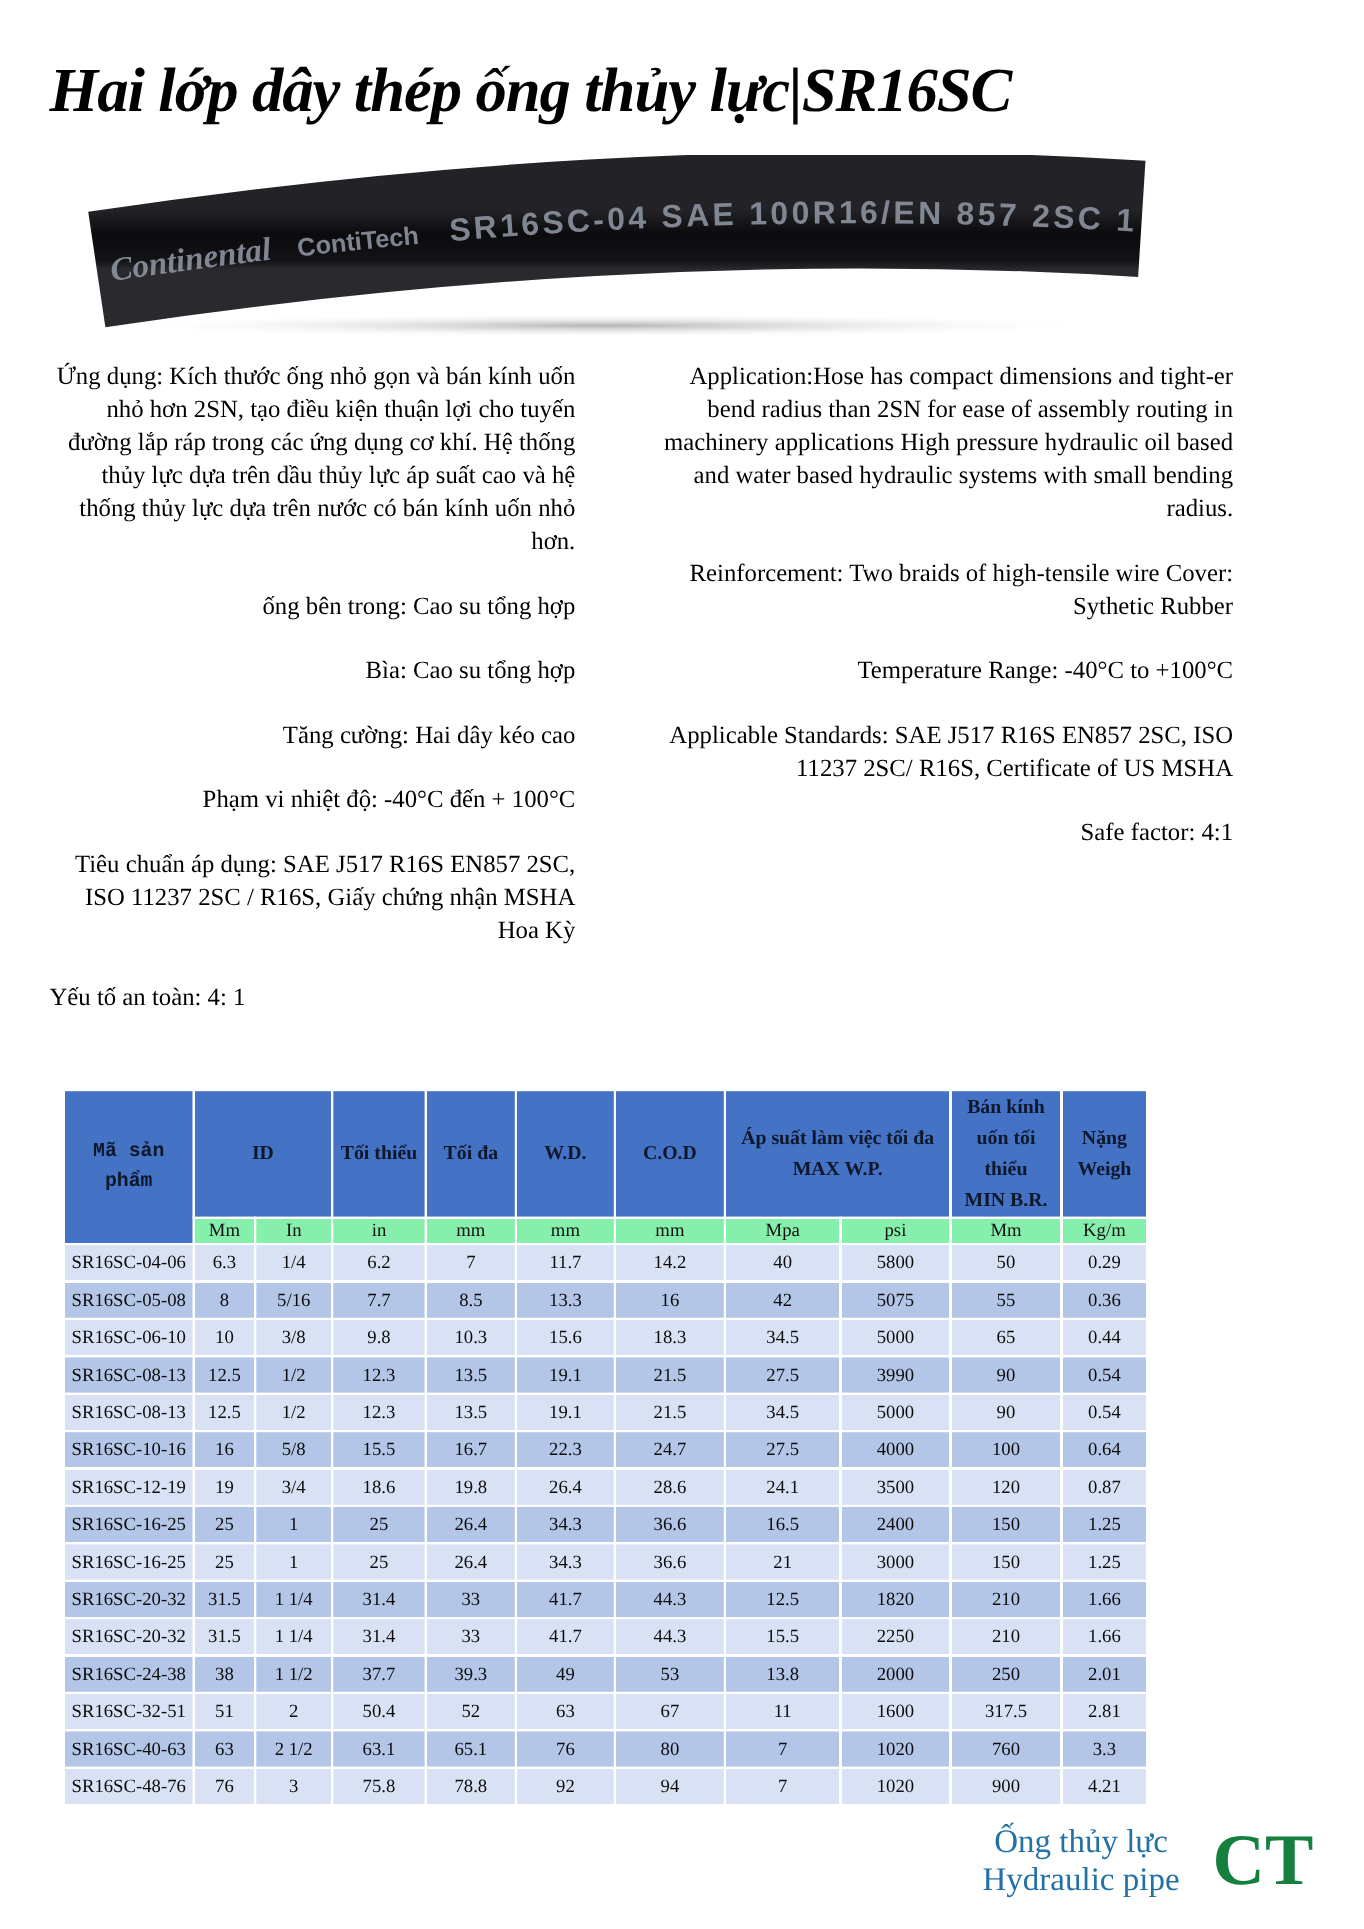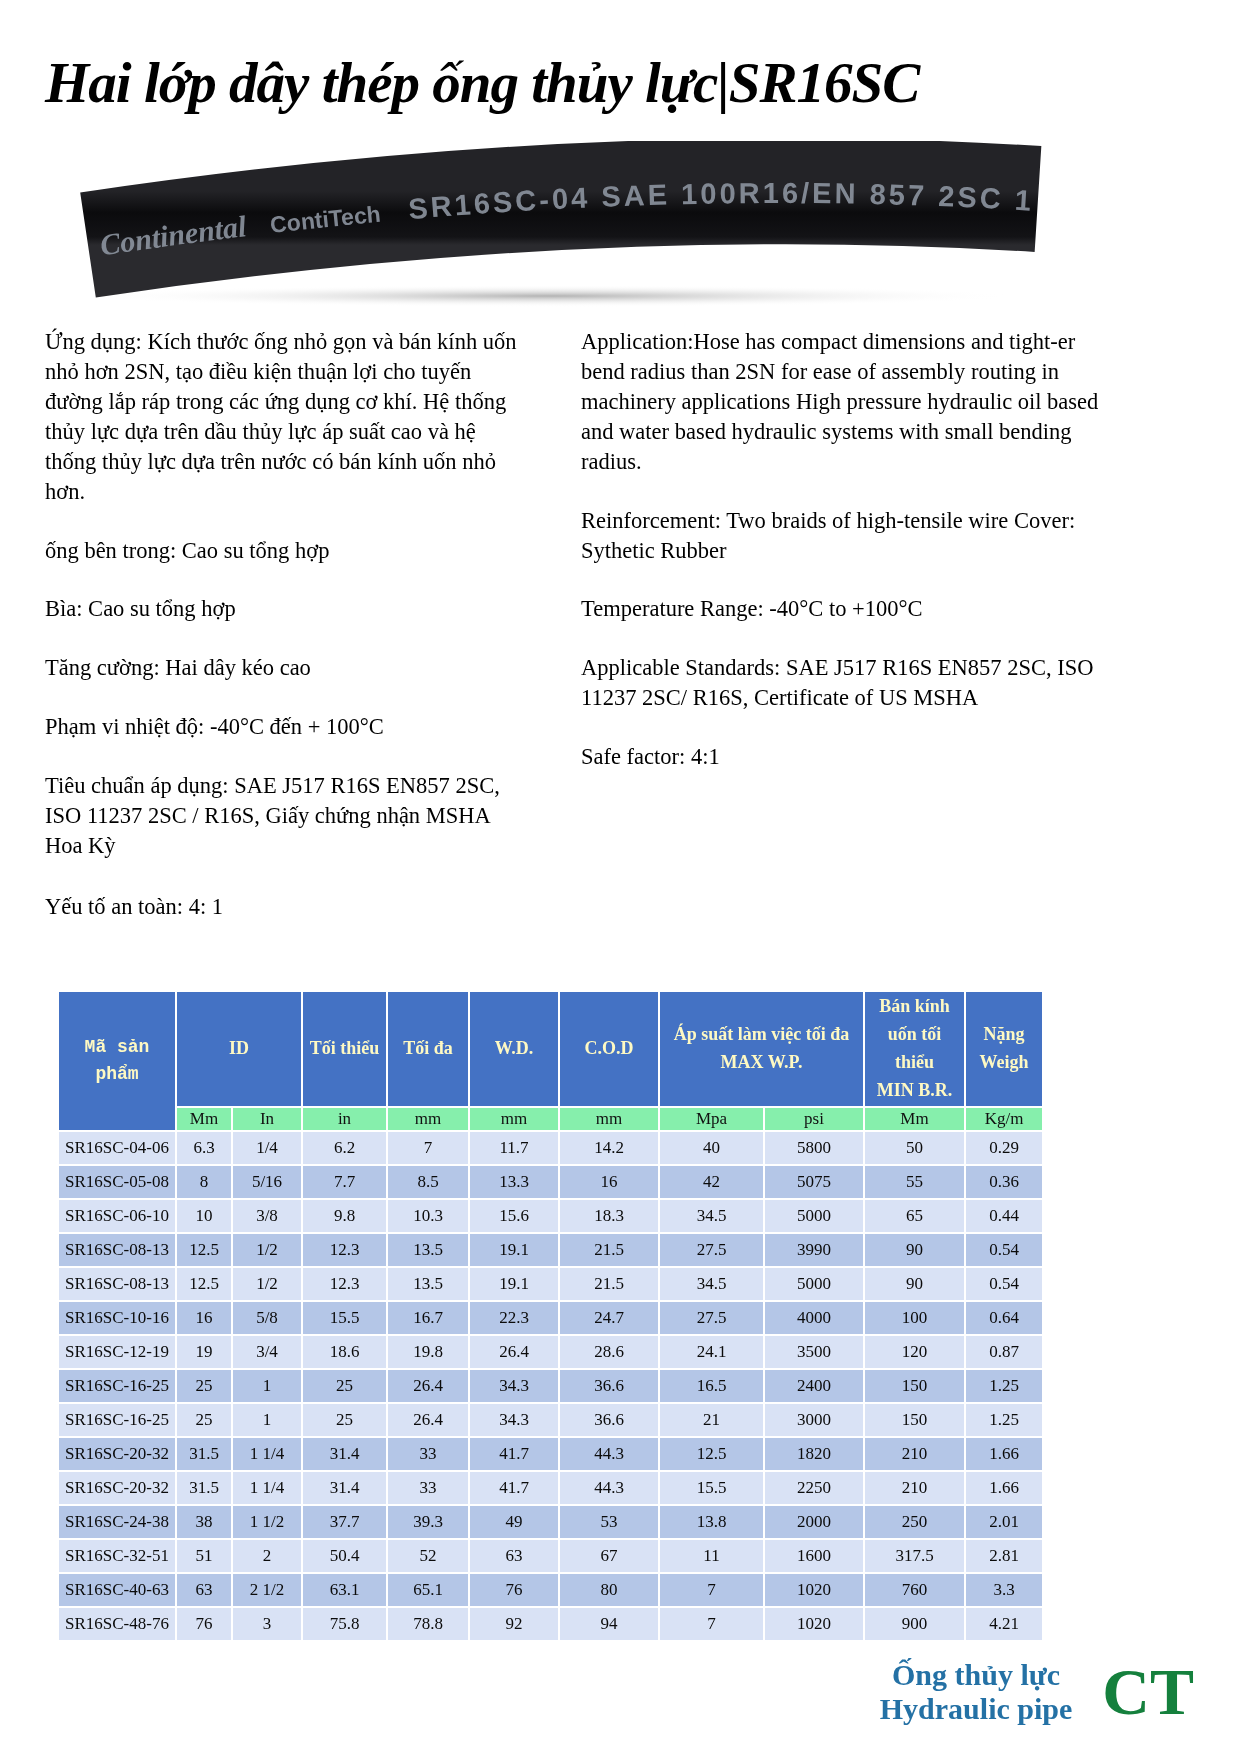--- a/index.html
+++ b/index.html
@@ -24,38 +24,39 @@
   .hose-brand   { font-family:"Liberation Serif",serif; font-style:italic; font-weight:bold; font-size:30px; }
   .hose-subbrand{ font-family:"Liberation Sans",sans-serif; font-weight:bold; font-size:23px; }
   .hose-marking { font-family:"Liberation Sans",sans-serif; font-weight:bold; font-size:29px; letter-spacing:3px; }
 
   .cols {
     display:flex;
     margin:18px 45px 0 45px;
     gap:58px;
     font-size:22.5px;
     line-height:1.33;
+    text-align:right;
   }
   .col-left  { width:478px; }
   .col-right { width:540px; }
   .cols p { margin:0 0 29px 0; }
   .safety-note { margin:4px 45px 0 45px; font-size:22.5px; }
 
   .table-wrap { margin:70px 0 0 57px; width:985px; }
   table.spec {
     border-collapse:collapse;
     table-layout:fixed;
     width:985px;
     text-align:center;
     font-size:17px;
   }
   table.spec th, table.spec td { border:2px solid #ffffff; padding:1px 2px; overflow:hidden; }
   tr.hdr th {
     background:#4472C4;
-    color:#fef9c3;
+    color:#0f172a;
     font-weight:bold;
     font-size:18px;
     height:96px;
     vertical-align:middle;
   }
   th.c-prod { font-size:19px; line-height:1.5;font-family:Liberation Mono, monospace; }
   th.c-br { font-size:15px; }
   th.c-weight { font-size:16px; }
   .hline { display:block; line-height:1.55; }
   tr.units td {
@@ -72,21 +73,21 @@
   .footer {
     position:absolute;
     right:46px; bottom:28px;
     display:flex;
     align-items:center;
     gap:30px;
   }
   .footer-lines {
     text-align:center;
     color:#2471A5;
-    font-weight:bold;
+    font-weight:normal;
     font-size:30px;
     line-height:1.13;
   }
   .footer-logo {
     color:#15803d;
     font-weight:bold;
     font-size:66px;
     line-height:1;
     font-family:"Liberation Serif",serif;
   }

